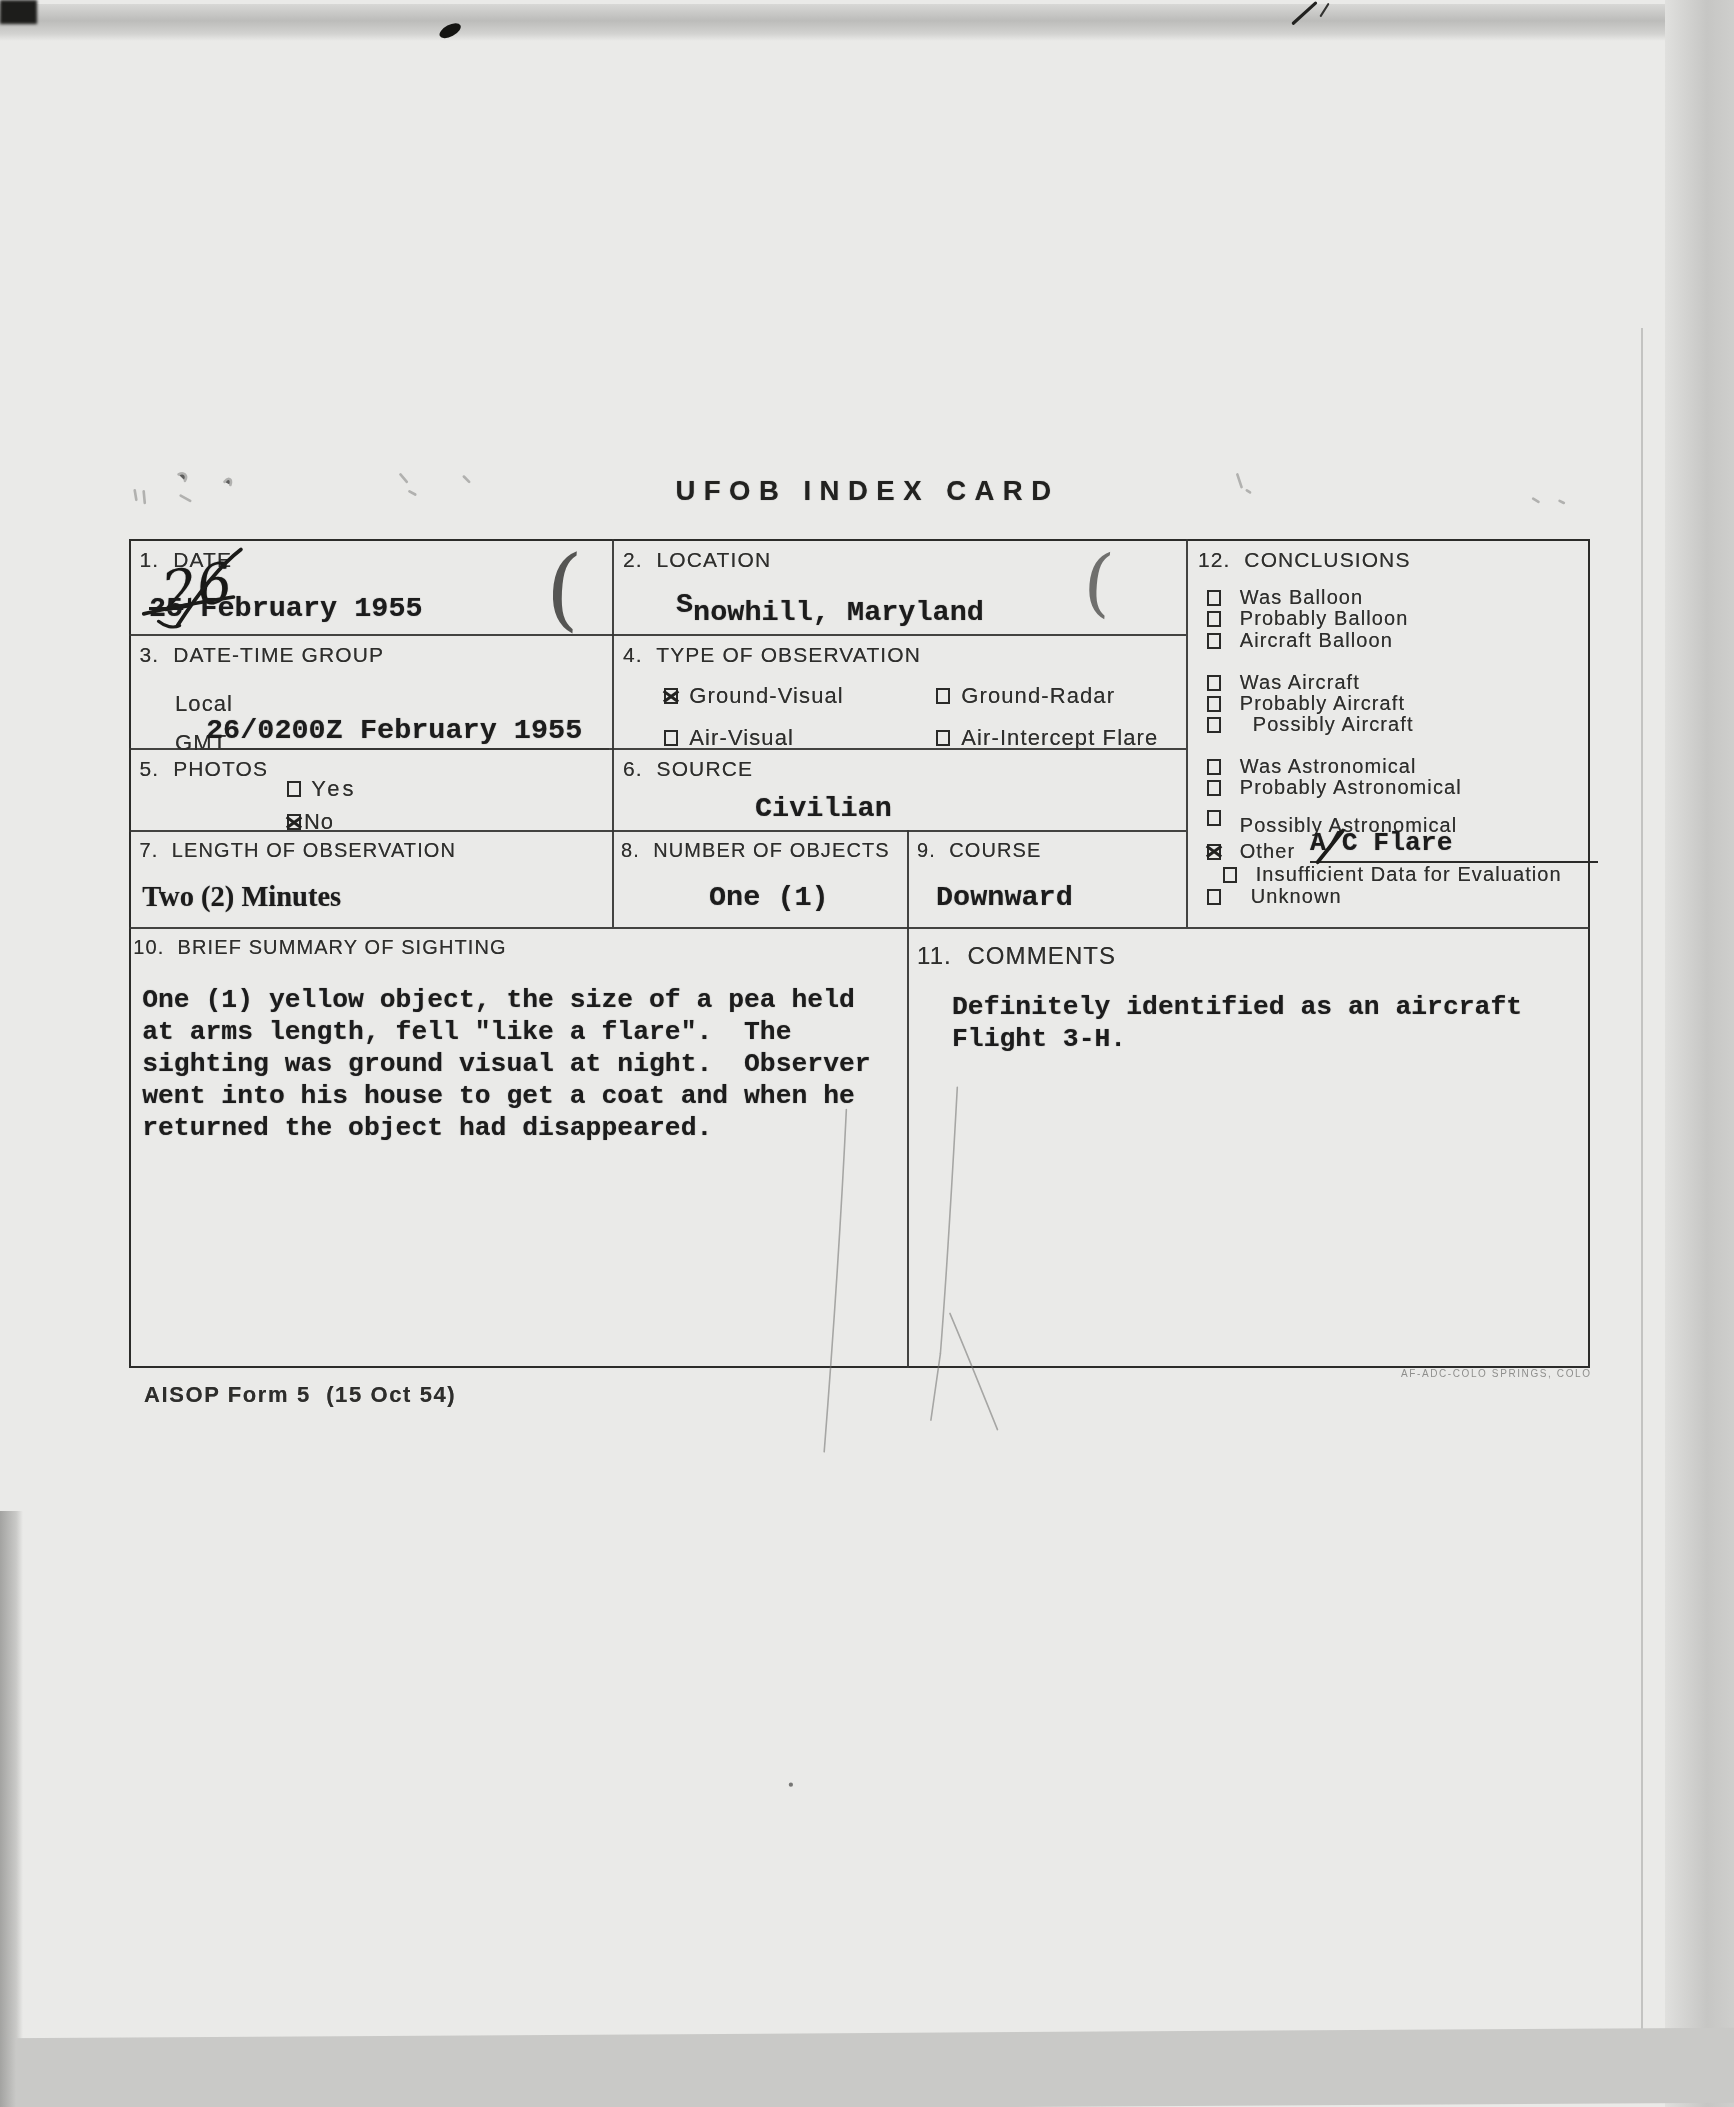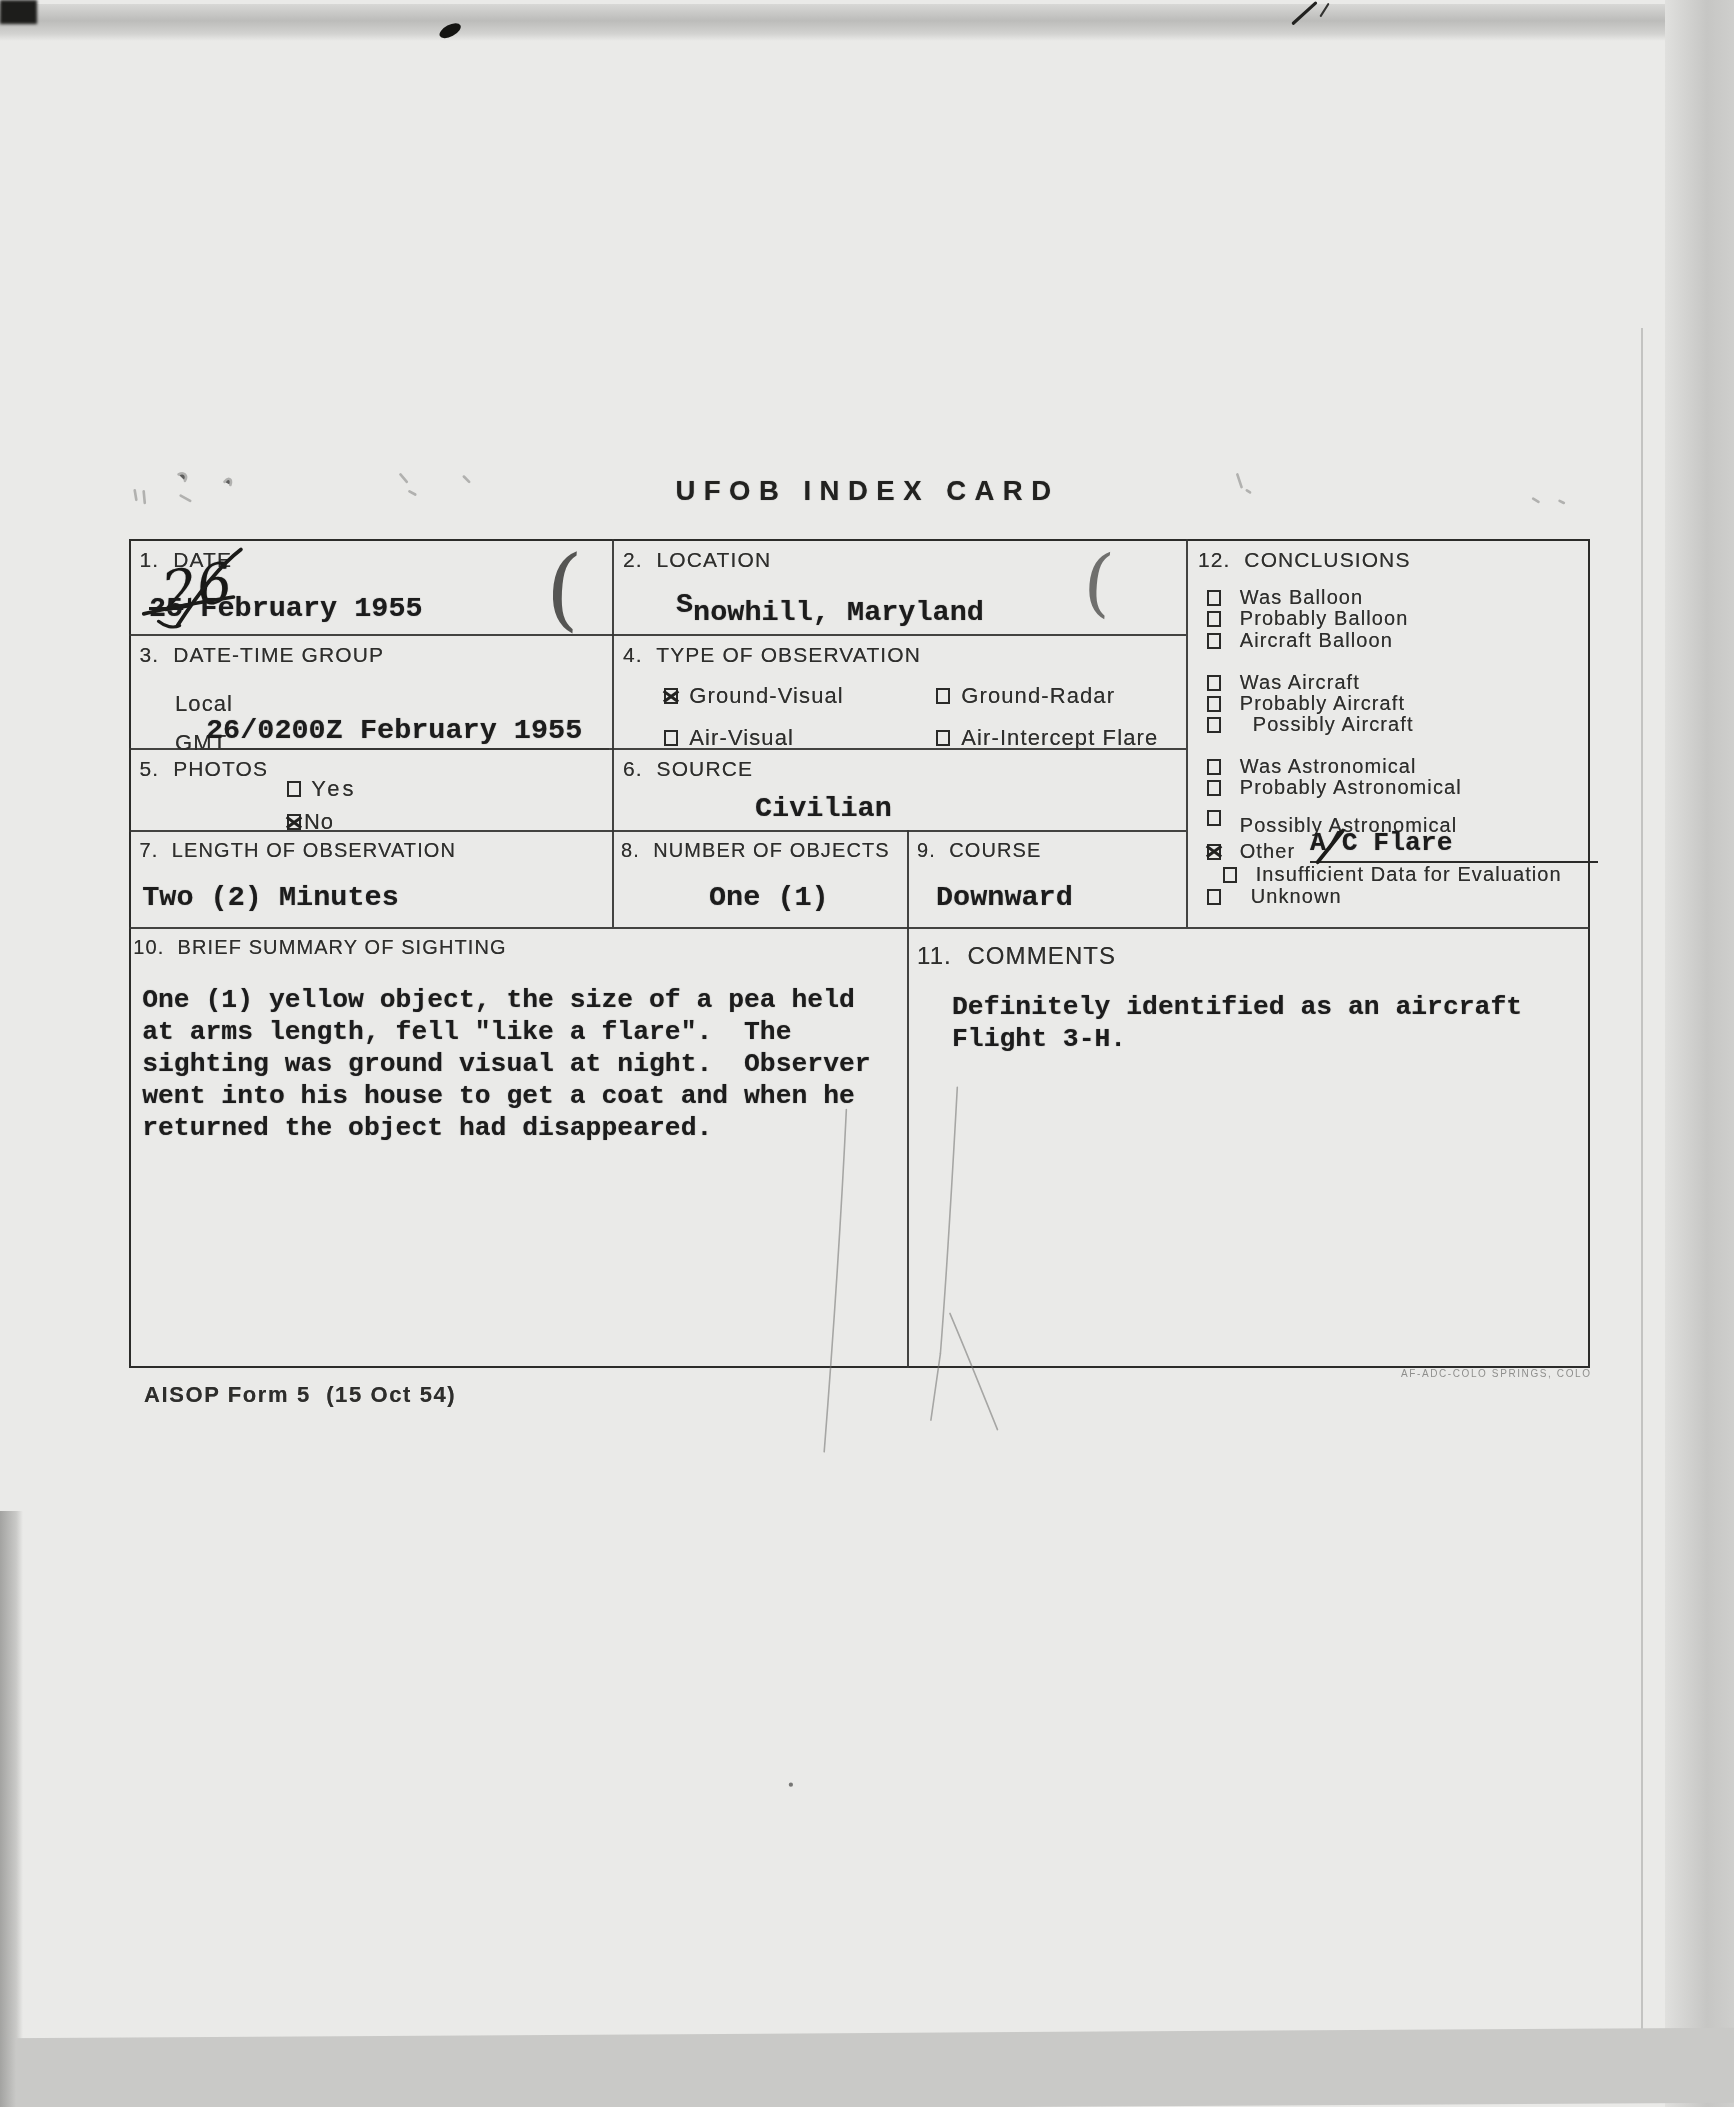--- a/index.html
+++ b/index.html
@@ -114,21 +114,21 @@
     </div>
     <div class="optrow" style="left:158px;top:270px;gap:3.2px;justify-content:flex-end;">
       <span class="cb checked"></span>
       <span class="plabel" style="font-size:22px;">No</span>
     </div>
 
     <div class="plabel abs" style="left:494px;top:218px;font-size:21px;">6.  SOURCE</div>
     <div class="typed abs" style="left:626px;top:253px;font-size:28.5px;">Civilian</div>
 
     <div class="plabel abs" style="left:10.6px;top:300px;font-size:20px;">7.  LENGTH OF OBSERVATION</div>
-    <div class="typed abs" style="left:13.2px;top:342px;font-size:28.5px;">Two (2) Minutes</div>
+    <div class="typed abs" style="left:13.2px;top:342px;font-size:28.5px;font-family:Liberation Serif, serif;">Two (2) Minutes</div>
 
     <div class="plabel abs" style="left:492px;top:300px;font-size:20px;">8.  NUMBER OF OBJECTS</div>
     <div class="typed abs" style="left:580px;top:342px;font-size:28.5px;">One (1)</div>
 
     <div class="plabel abs" style="left:788px;top:300px;font-size:20px;">9.  COURSE</div>
     <div class="typed abs" style="left:807px;top:342px;font-size:28.5px;">Downward</div>
 
     <div class="plabel abs" style="left:4.2px;top:397px;font-size:20px;">10.  BRIEF SUMMARY OF SIGHTING</div>
     <div class="abs" style="left:13.2px;top:446px;">
       <div class="typed" style="font-size:26.4px;height:32px;">One (1) yellow object, the size of a pea held</div>

